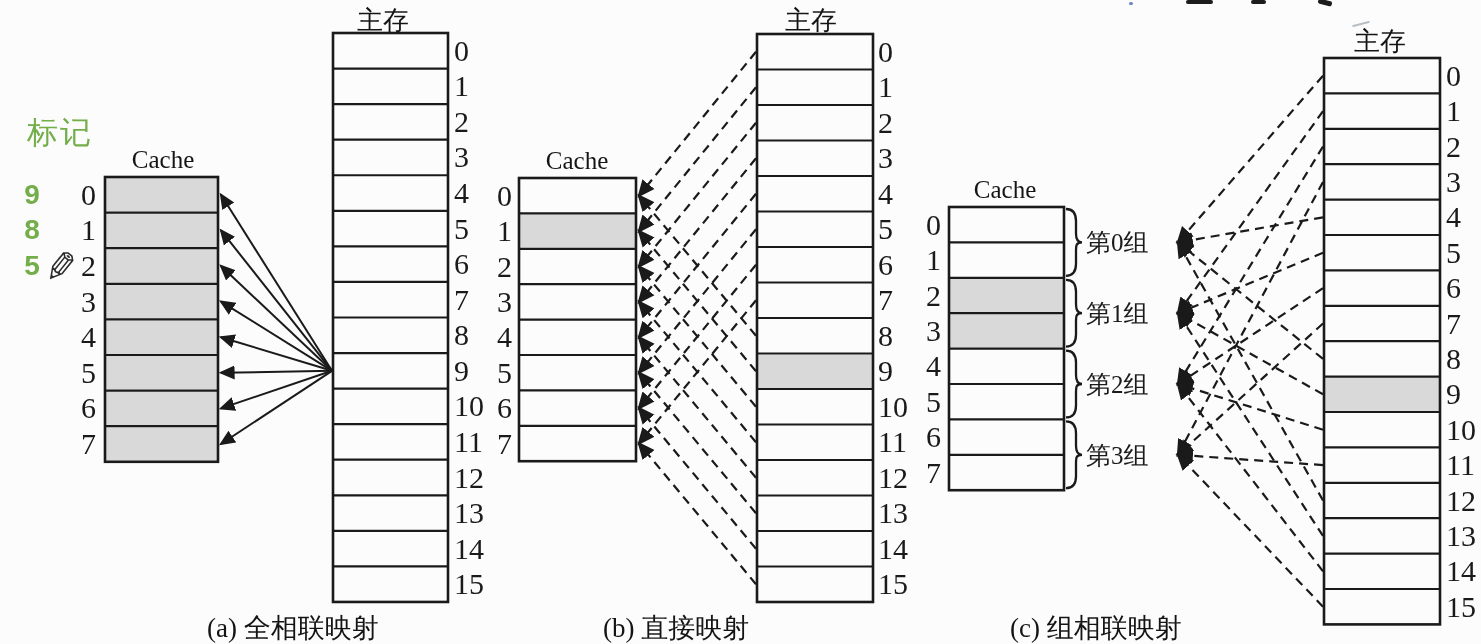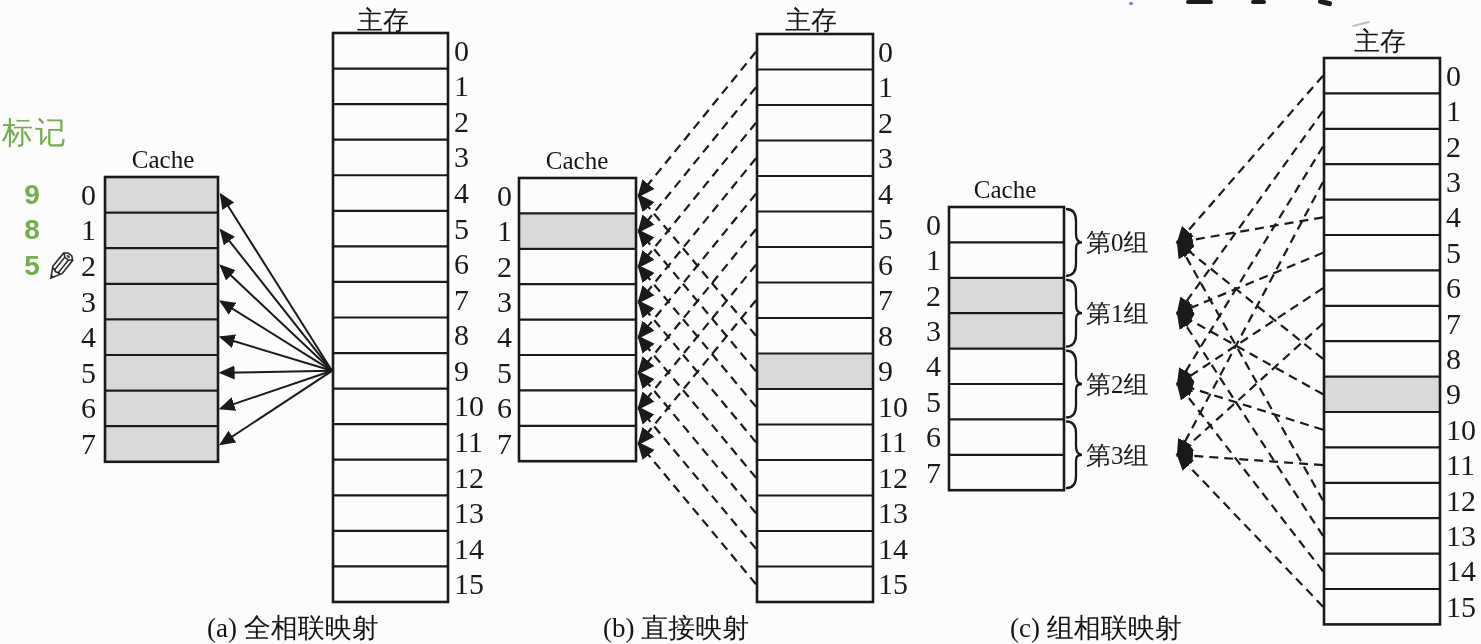--- a/index.html
+++ b/index.html
@@ -241,21 +241,21 @@
   <div class="ttl" style="left:383px;top:3px;font-size:26px">主存</div>
   <div class="ttl" style="left:577px;top:147px">Cache</div>
   <div class="ttl" style="left:811px;top:3px;font-size:26px">主存</div>
   <div class="ttl" style="left:1005px;top:176px">Cache</div>
   <div class="ttl" style="left:1380px;top:24px;font-size:26px">主存</div>
 
   <div class="cap" style="left:207px;top:610px">(a) 全相联映射</div>
   <div class="cap" style="left:603px;top:610px">(b) 直接映射</div>
   <div class="cap" style="left:1010px;top:610px">(c) 组相联映射</div>
 
-  <div class="tag-label" style="color: rgb(116, 174, 75);">标记</div>
+  <div class="tag-label" style="color: rgb(116, 174, 75); margin-left: 25px;">标记</div>
   <div class="tag-val" style="top: 179px; color: rgb(116, 174, 75);">9</div>
   <div class="tag-val" style="top: 214px; color: rgb(116, 174, 75);">8</div>
   <div class="tag-val" style="top: 250px; color: rgb(116, 174, 75);">5</div>
   <div class="pencil">✎</div>
 
   <div class="artifact" style="left:1186px;top:0;width:27px;height:4px"></div>
   <div class="artifact" style="left:1251px;top:0;width:15px;height:4px"></div>
   <div class="artifact" style="left:1318px;top:0;width:14px;height:5px;transform:rotate(14deg)"></div>
   <div class="artifact faint" style="left:1352px;top:23px;width:18px;height:2px;transform:rotate(-14deg)"></div>
   <div class="artifact blue" style="left:1129px;top:2px;width:4px;height:3px"></div>

